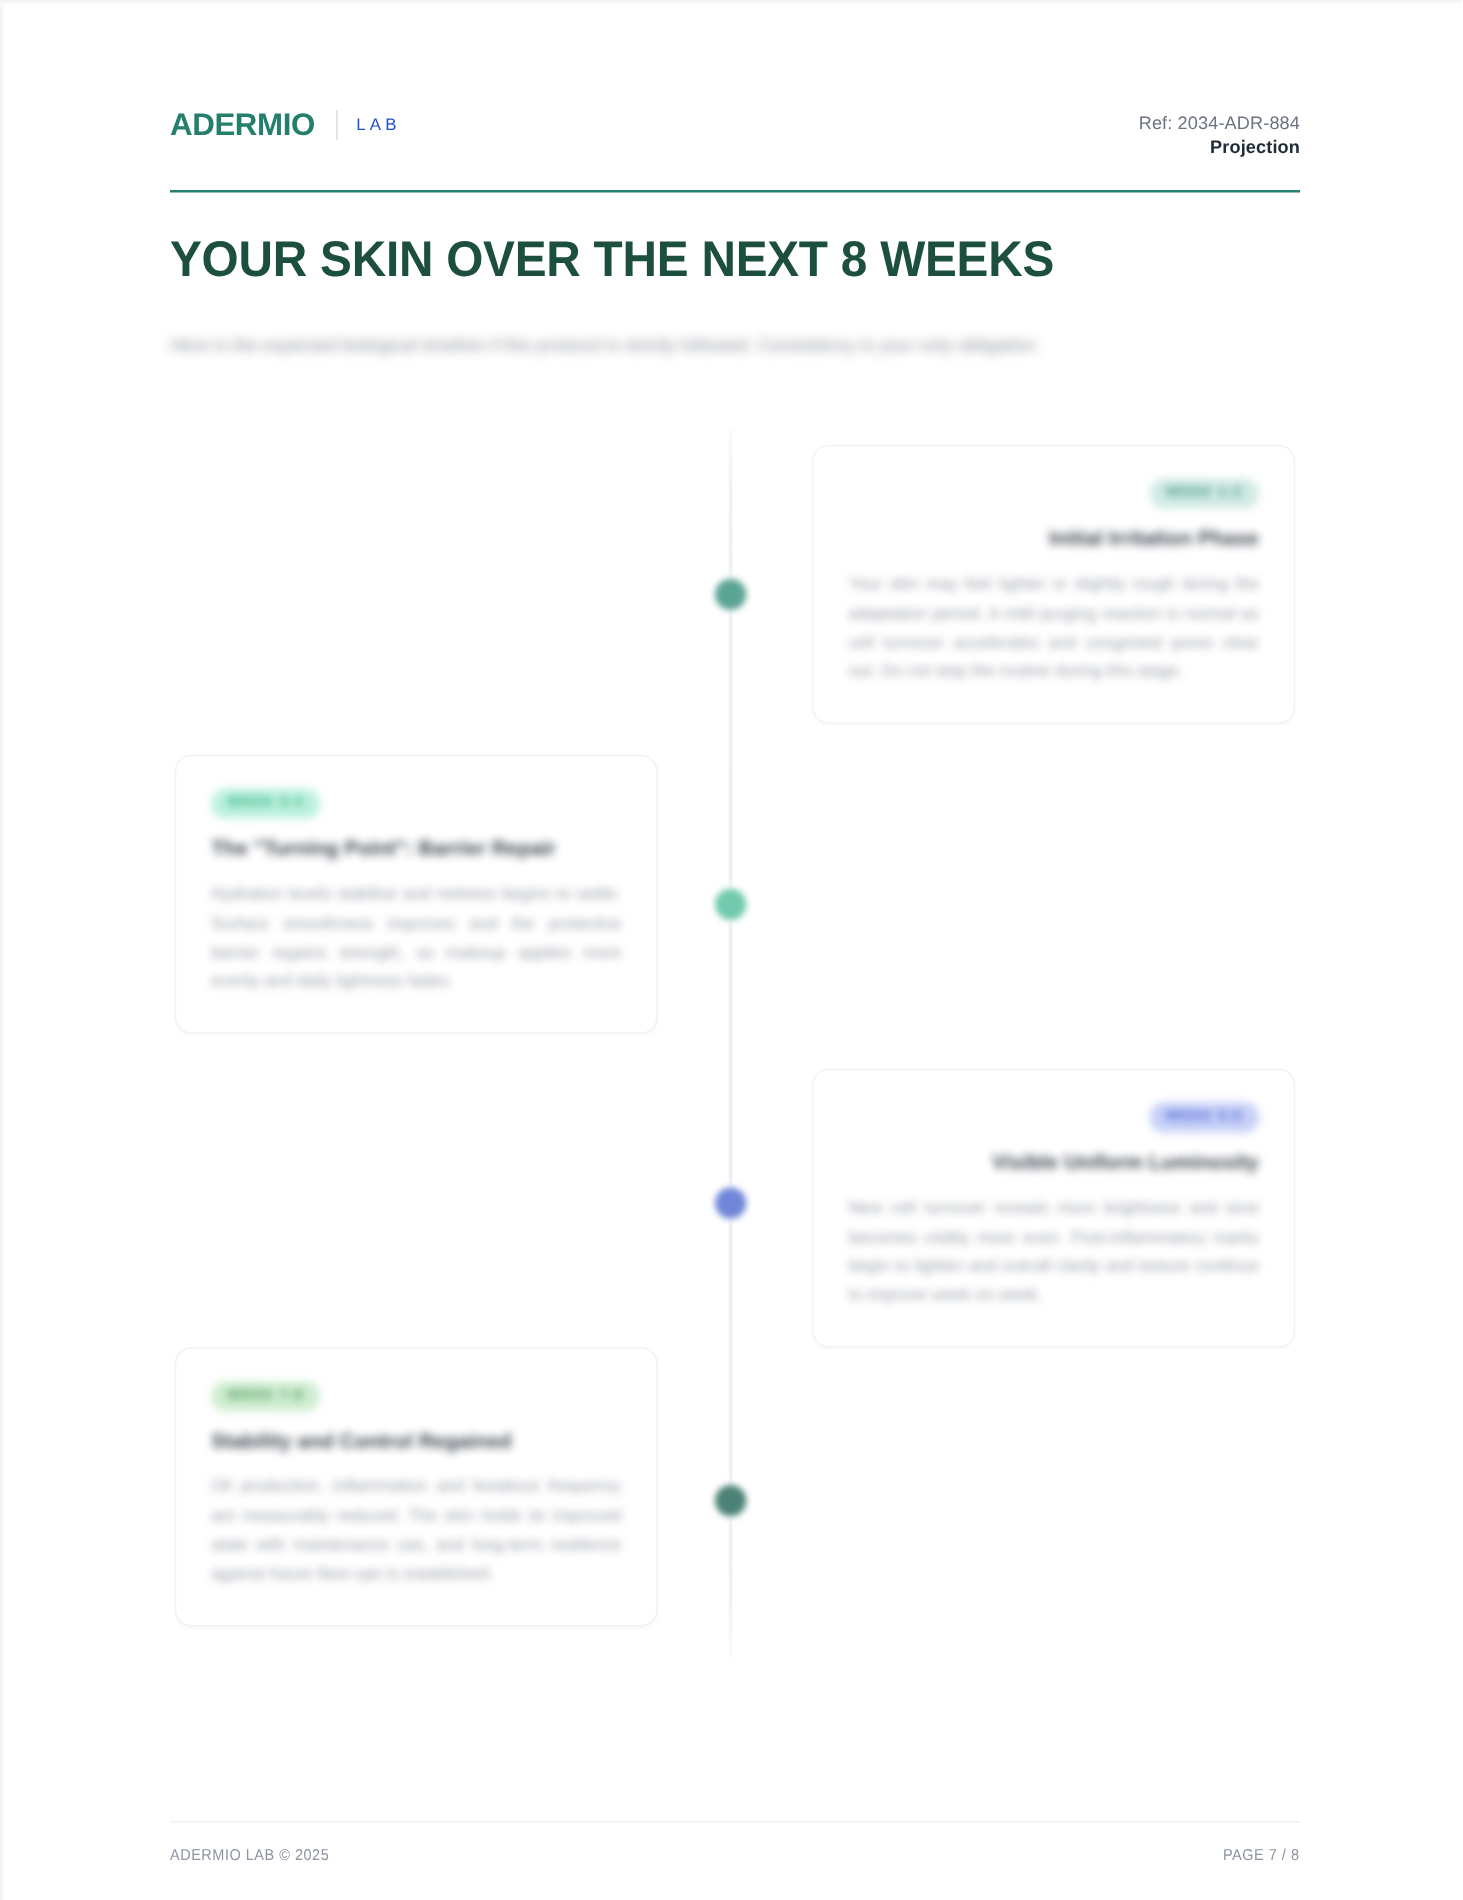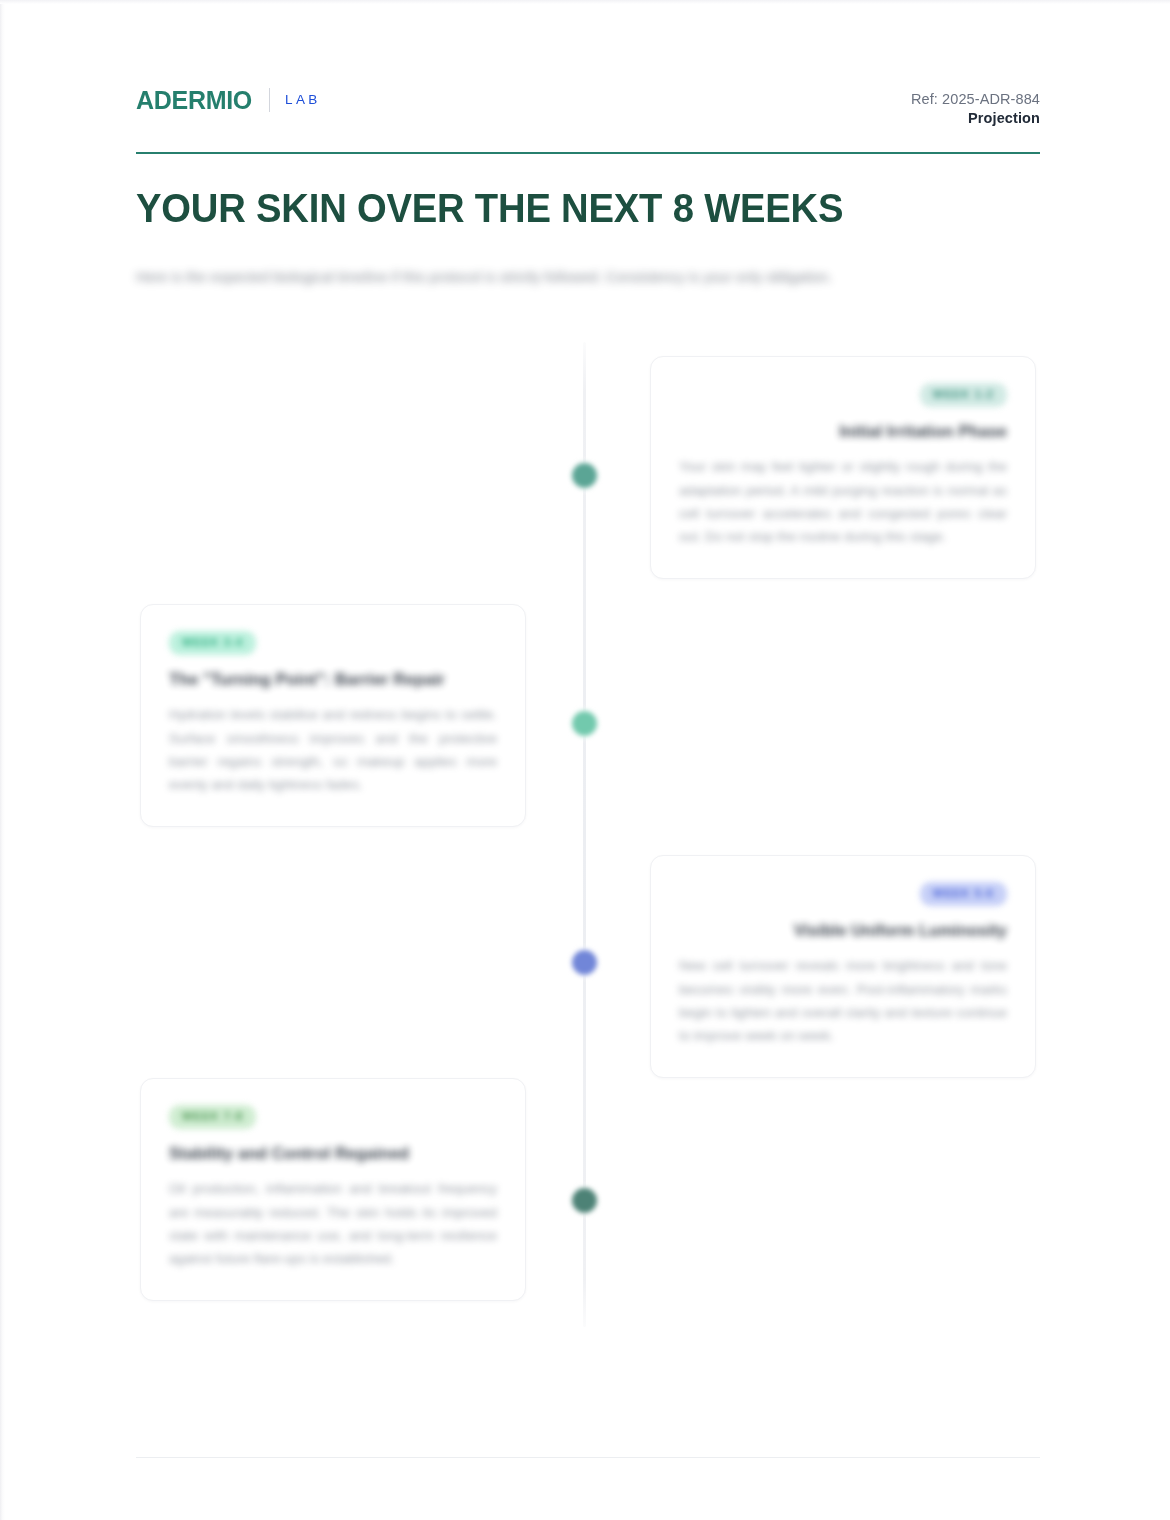--- a/index.html
+++ b/index.html
@@ -244,21 +244,21 @@
 <div id="page">
   <div class="sheet">
 
     <div class="header">
       <div class="brand">
         <span class="brand-main">ADERMIO</span>
         <span class="brand-divider"></span>
         <span class="brand-sub">LAB</span>
       </div>
       <div class="refblock">
-        <div class="ref-line">Ref: 2025-ADR-884</div>
+        <div class="ref-line">Ref: 2034-ADR-884</div>
         <div class="ref-kind">Projection</div>
       </div>
       <div class="header-rule"></div>
     </div>
 
     <h1 class="page-title">YOUR SKIN OVER THE NEXT 8 WEEKS</h1>
     <p class="deck">Here is the expected biological timeline if this protocol is strictly followed. Consistency is your only obligation.</p>
 
     <div class="timeline">
       <div class="spine"></div>
@@ -290,15 +290,19 @@
       </div>
 
       <div class="card left" style="top:736px;">
         <span class="badge" style="background:#cdeccf; color:#3f8f47;">WEEK 7-8</span>
         <div class="card-title">Stability and Control Regained</div>
         <div class="card-body">Oil production, inflammation and breakout frequency are measurably reduced. The skin holds its improved state with maintenance use, and long-term resilience against future flare-ups is established.</div>
       </div>
     </div>
 
     <div class="footer-rule"></div>
+    <div class="footer">
+      <div class="footer-left">ADERMIO LAB © 2025</div>
+      <div class="footer-right">PAGE 7 / 8</div>
+    </div>
 
   </div>
 </div>
 
 </body></html>

